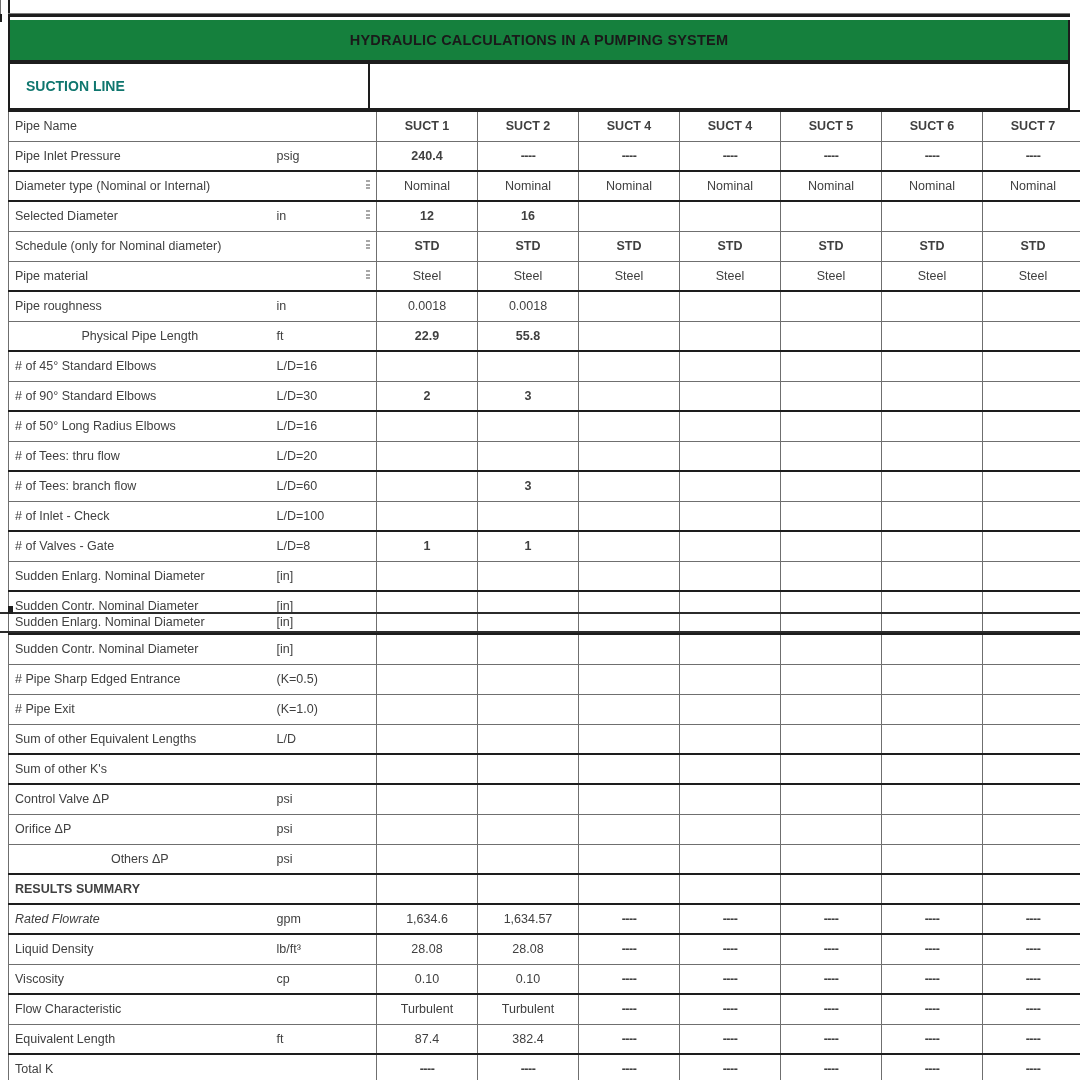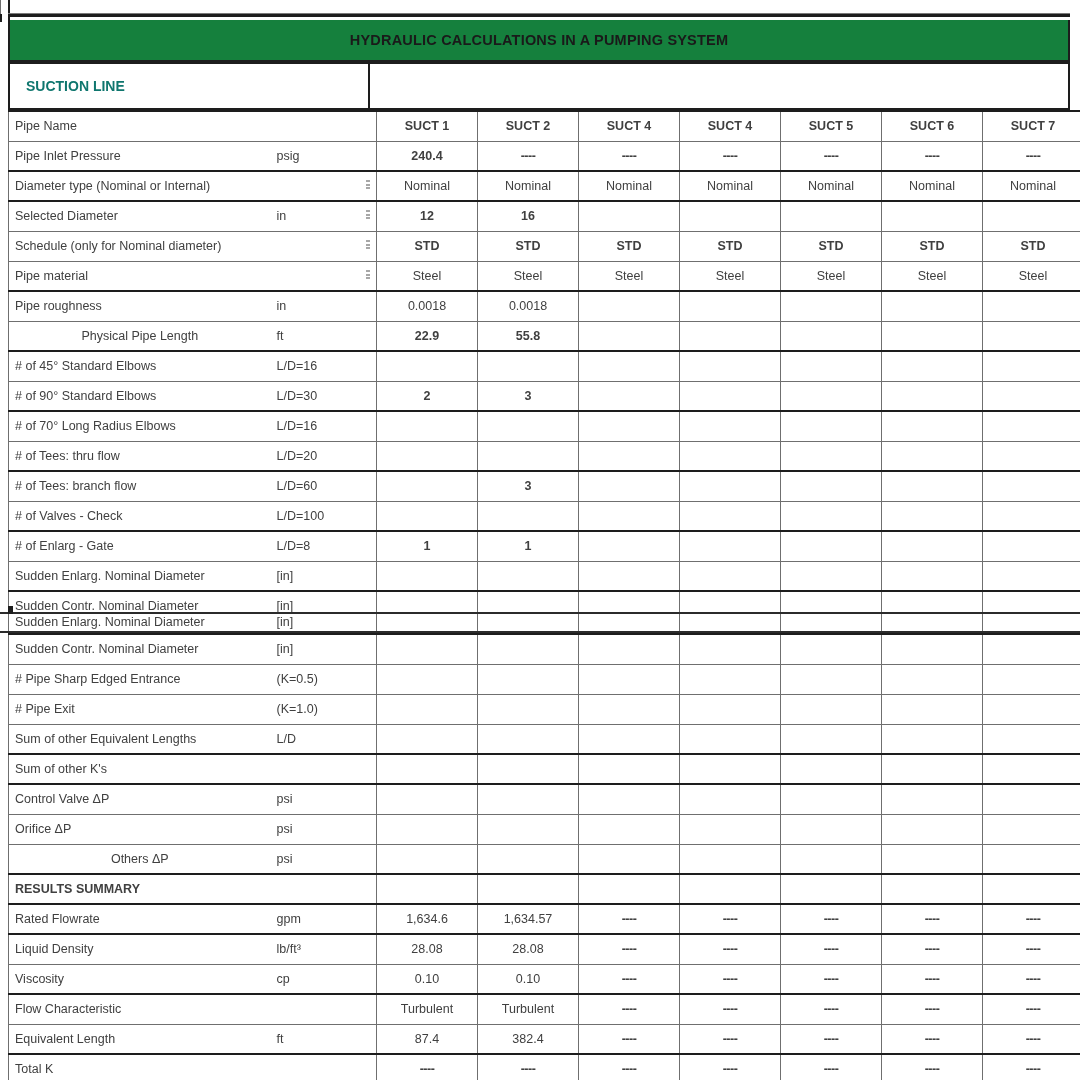--- a/index.html
+++ b/index.html
@@ -291,21 +291,21 @@
             <td class="pad" style="border-left: none;"></td>
             <td class="data gray blue">2</td>
             <td class="data gray blue rsep">3</td>
             <td class="data gray blue"></td>
             <td class="data gray blue"></td>
             <td class="data gray blue"></td>
             <td class="data gray blue"></td>
             <td class="data gray blue outer-r"></td>
           </tr>
           <tr>
-            <td class="label outer-l" style="border-right: none;"># of 70° Long Radius Elbows</td>
+            <td class="label outer-l" style="border-right: none;"># of 50° Long Radius Elbows</td>
             <td class="unit" style="border-left: none; border-right: none;">L/D=16</td>
             <td class="pad" style="border-left: none;"></td>
             <td class="data gray blue"></td>
             <td class="data gray blue rsep"></td>
             <td class="data gray blue"></td>
             <td class="data gray blue"></td>
             <td class="data gray blue"></td>
             <td class="data gray blue"></td>
             <td class="data gray blue outer-r"></td>
           </tr>
@@ -327,33 +327,33 @@
             <td class="pad" style="border-left: none;"></td>
             <td class="data gray blue"></td>
             <td class="data gray blue rsep">3</td>
             <td class="data gray blue"></td>
             <td class="data gray blue"></td>
             <td class="data gray blue"></td>
             <td class="data gray blue"></td>
             <td class="data gray blue outer-r"></td>
           </tr>
           <tr class="hvb">
-            <td class="label outer-l" style="border-right: none;"># of Valves - Check</td>
+            <td class="label outer-l" style="border-right: none;"># of Inlet - Check</td>
             <td class="unit" style="border-left: none; border-right: none;">L/D=100</td>
             <td class="pad" style="border-left: none;"></td>
             <td class="data gray blue"></td>
             <td class="data gray blue rsep"></td>
             <td class="data gray blue"></td>
             <td class="data gray blue"></td>
             <td class="data gray blue"></td>
             <td class="data gray blue"></td>
             <td class="data gray blue outer-r"></td>
           </tr>
           <tr>
-            <td class="label outer-l" style="border-right: none;"># of Enlarg - Gate</td>
+            <td class="label outer-l" style="border-right: none;"># of Valves - Gate</td>
             <td class="unit" style="border-left: none; border-right: none;">L/D=8</td>
             <td class="pad" style="border-left: none;"></td>
             <td class="data gray blue">1</td>
             <td class="data gray blue rsep">1</td>
             <td class="data gray blue"></td>
             <td class="data gray blue"></td>
             <td class="data gray blue"></td>
             <td class="data gray blue"></td>
             <td class="data gray blue outer-r"></td>
           </tr>
@@ -538,21 +538,21 @@
             <td class="section outer-l" colspan="3">RESULTS SUMMARY</td>
             <td class="data"></td>
             <td class="data rsep"></td>
             <td class="data"></td>
             <td class="data"></td>
             <td class="data"></td>
             <td class="data"></td>
             <td class="data outer-r"></td>
           </tr>
           <tr class="hv hvb">
-            <td class="label outer-l label-ind" style="border-right: none;">Rated Flowrate</td>
+            <td class="label outer-l label-ind" style="border-right: none; font-style: italic;">Rated Flowrate</td>
             <td class="unit" style="border-left: none; border-right: none;">gpm</td>
             <td class="pad" style="border-left: none;"></td>
             <td class="data plain">1,634.6</td>
             <td class="data plain rsep">1,634.57</td>
             <td class="data dash">----</td>
             <td class="data dash">----</td>
             <td class="data dash">----</td>
             <td class="data dash">----</td>
             <td class="data dash outer-r">----</td>
           </tr>

